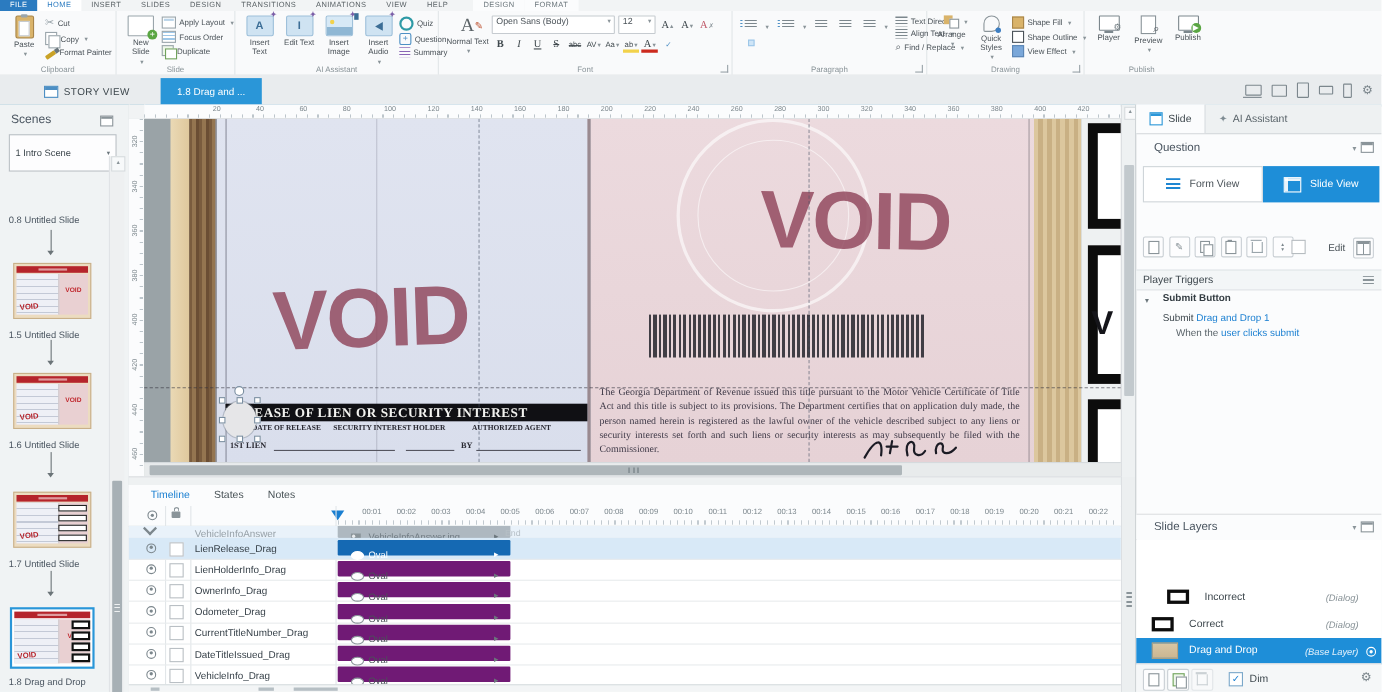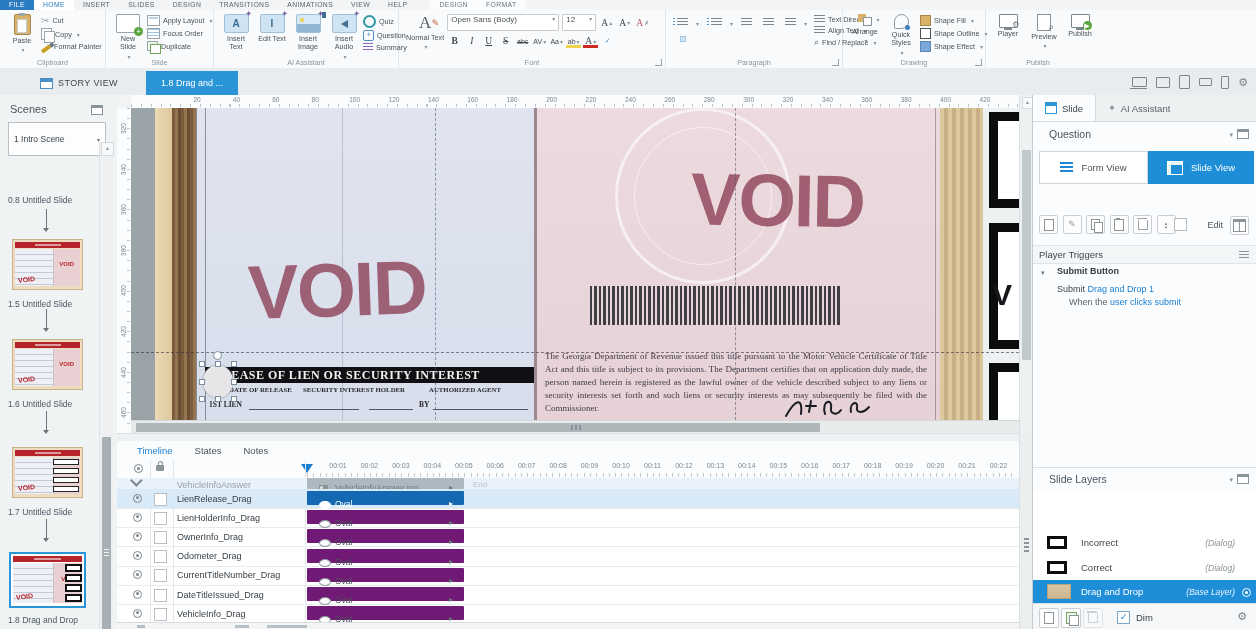--- a/index.html
+++ b/index.html
@@ -188,21 +188,21 @@
   .ovalic{position:absolute;left:5px;top:3px;width:10px;height:6px;border:1px solid #8a9499;border-radius:50%;background:#fdfdfe}
   .selbar .ovalic{background:#fff;border-color:#fff}
   .barlab{position:absolute;left:21px;top:1px;font-size:8.5px;color:#4a5258}
   .selbar .barlab{color:#fff}
   .jpgbar .barlab{color:#6f7a81}
   .bararrow{position:absolute;right:4px;top:1px;font-size:8px;color:#6b767c}
   .selbar .bararrow{color:#fff}
   .imgic{position:absolute;left:5px;top:3px;width:9px;height:7px;background:#8a9499}
   .imgic::after{content:"";position:absolute;left:1px;top:1px;width:3px;height:3px;background:#e8eaec;border-radius:50%}
   .chev{position:absolute;left:17px;top:0;width:7px;height:7px;border-left:2px solid #7c878d;border-bottom:2px solid #7c878d;transform:rotate(-45deg) translateY(-3px)}
-  #endlab{position:absolute;left:356px;top:2px;font-size:8px;color:#b6bfc6}
+  #endlab{position:absolute;left:342px;top:2px;font-size:8px;color:#b6bfc6}
   #tlfoot{position:absolute;left:0;bottom:0;right:0;height:6px;background:#f3f5f6;border-top:1px solid #d8dcdf}
   .fchip{position:absolute;top:2px;height:3px;background:#b6bfc4}
 
   
   #rpanel{position:absolute;left:1032px;top:95px;width:224px;height:534px;background:#fbfcfd;border-left:1px solid #c5cbce}
   #ptabs{position:absolute;left:0;top:0;right:0;height:26px;background:#eef1f2;border-bottom:1px solid #d5dadd;display:flex}
   .ptab{display:flex;align-items:center;gap:5px;padding:0 12px;font-size:9.5px;color:#5a646a}
   .ptab.on{background:#fbfcfd;color:#3c464c;border-right:1px solid #d5dadd}
   .ic-slidetab{width:10px;height:10px;border:1px solid #2a96d8;background:linear-gradient(180deg,#2a96d8 25%,#fff 25%)}
   .ic-ai-spark{color:#7f8c93;font-size:9px}
@@ -444,21 +444,21 @@
           <div class="smallbtn dd">
               <span class="ic ic-sfill"></span>
               <span>Shape Fill</span>
             </div>
           <div class="smallbtn dd">
               <span class="ic ic-soutl"></span>
               <span>Shape Outline</span>
             </div>
           <div class="smallbtn dd">
               <span class="ic ic-seff"></span>
-              <span>Shape Effect</span>
+              <span>View Effect</span>
             </div>
         </div>
         <span class="grp-label">Drawing</span>
         <span class="launch"></span>
       </div>
 
       <div class="grp" style="width:96px;border-right:none">
         <div class="bigbtn">
             <span class="ic ic-mon wr"></span>
             <span>Player</span>
@@ -850,21 +850,21 @@
         <span class="bluelink">submit</span>
       </div>
     </div>
 
     <div class="hdr" id="layershdr">
       <span class="ttl">Slide Layers</span>
       <span class="ca">▾</span>
       <span class="panelic"></span>
     </div>
     <div id="layers">
-        <div class="layrow" style="top: 40px;">
+        <div class="layrow" style="top: 40px; margin-left: 14px;">
           <span class="lay-thumb"></span>
           <span class="layname">Incorrect</span>
           <span class="laykind">(Dialog)</span>
         </div>
         <div class="layrow" style="top: 64.5px;">
           <span class="lay-thumb"></span>
           <span class="layname">Correct</span>
           <span class="laykind">(Dialog)</span>
         </div>
         <div class="layrow laysel" style="top: 89px;">

